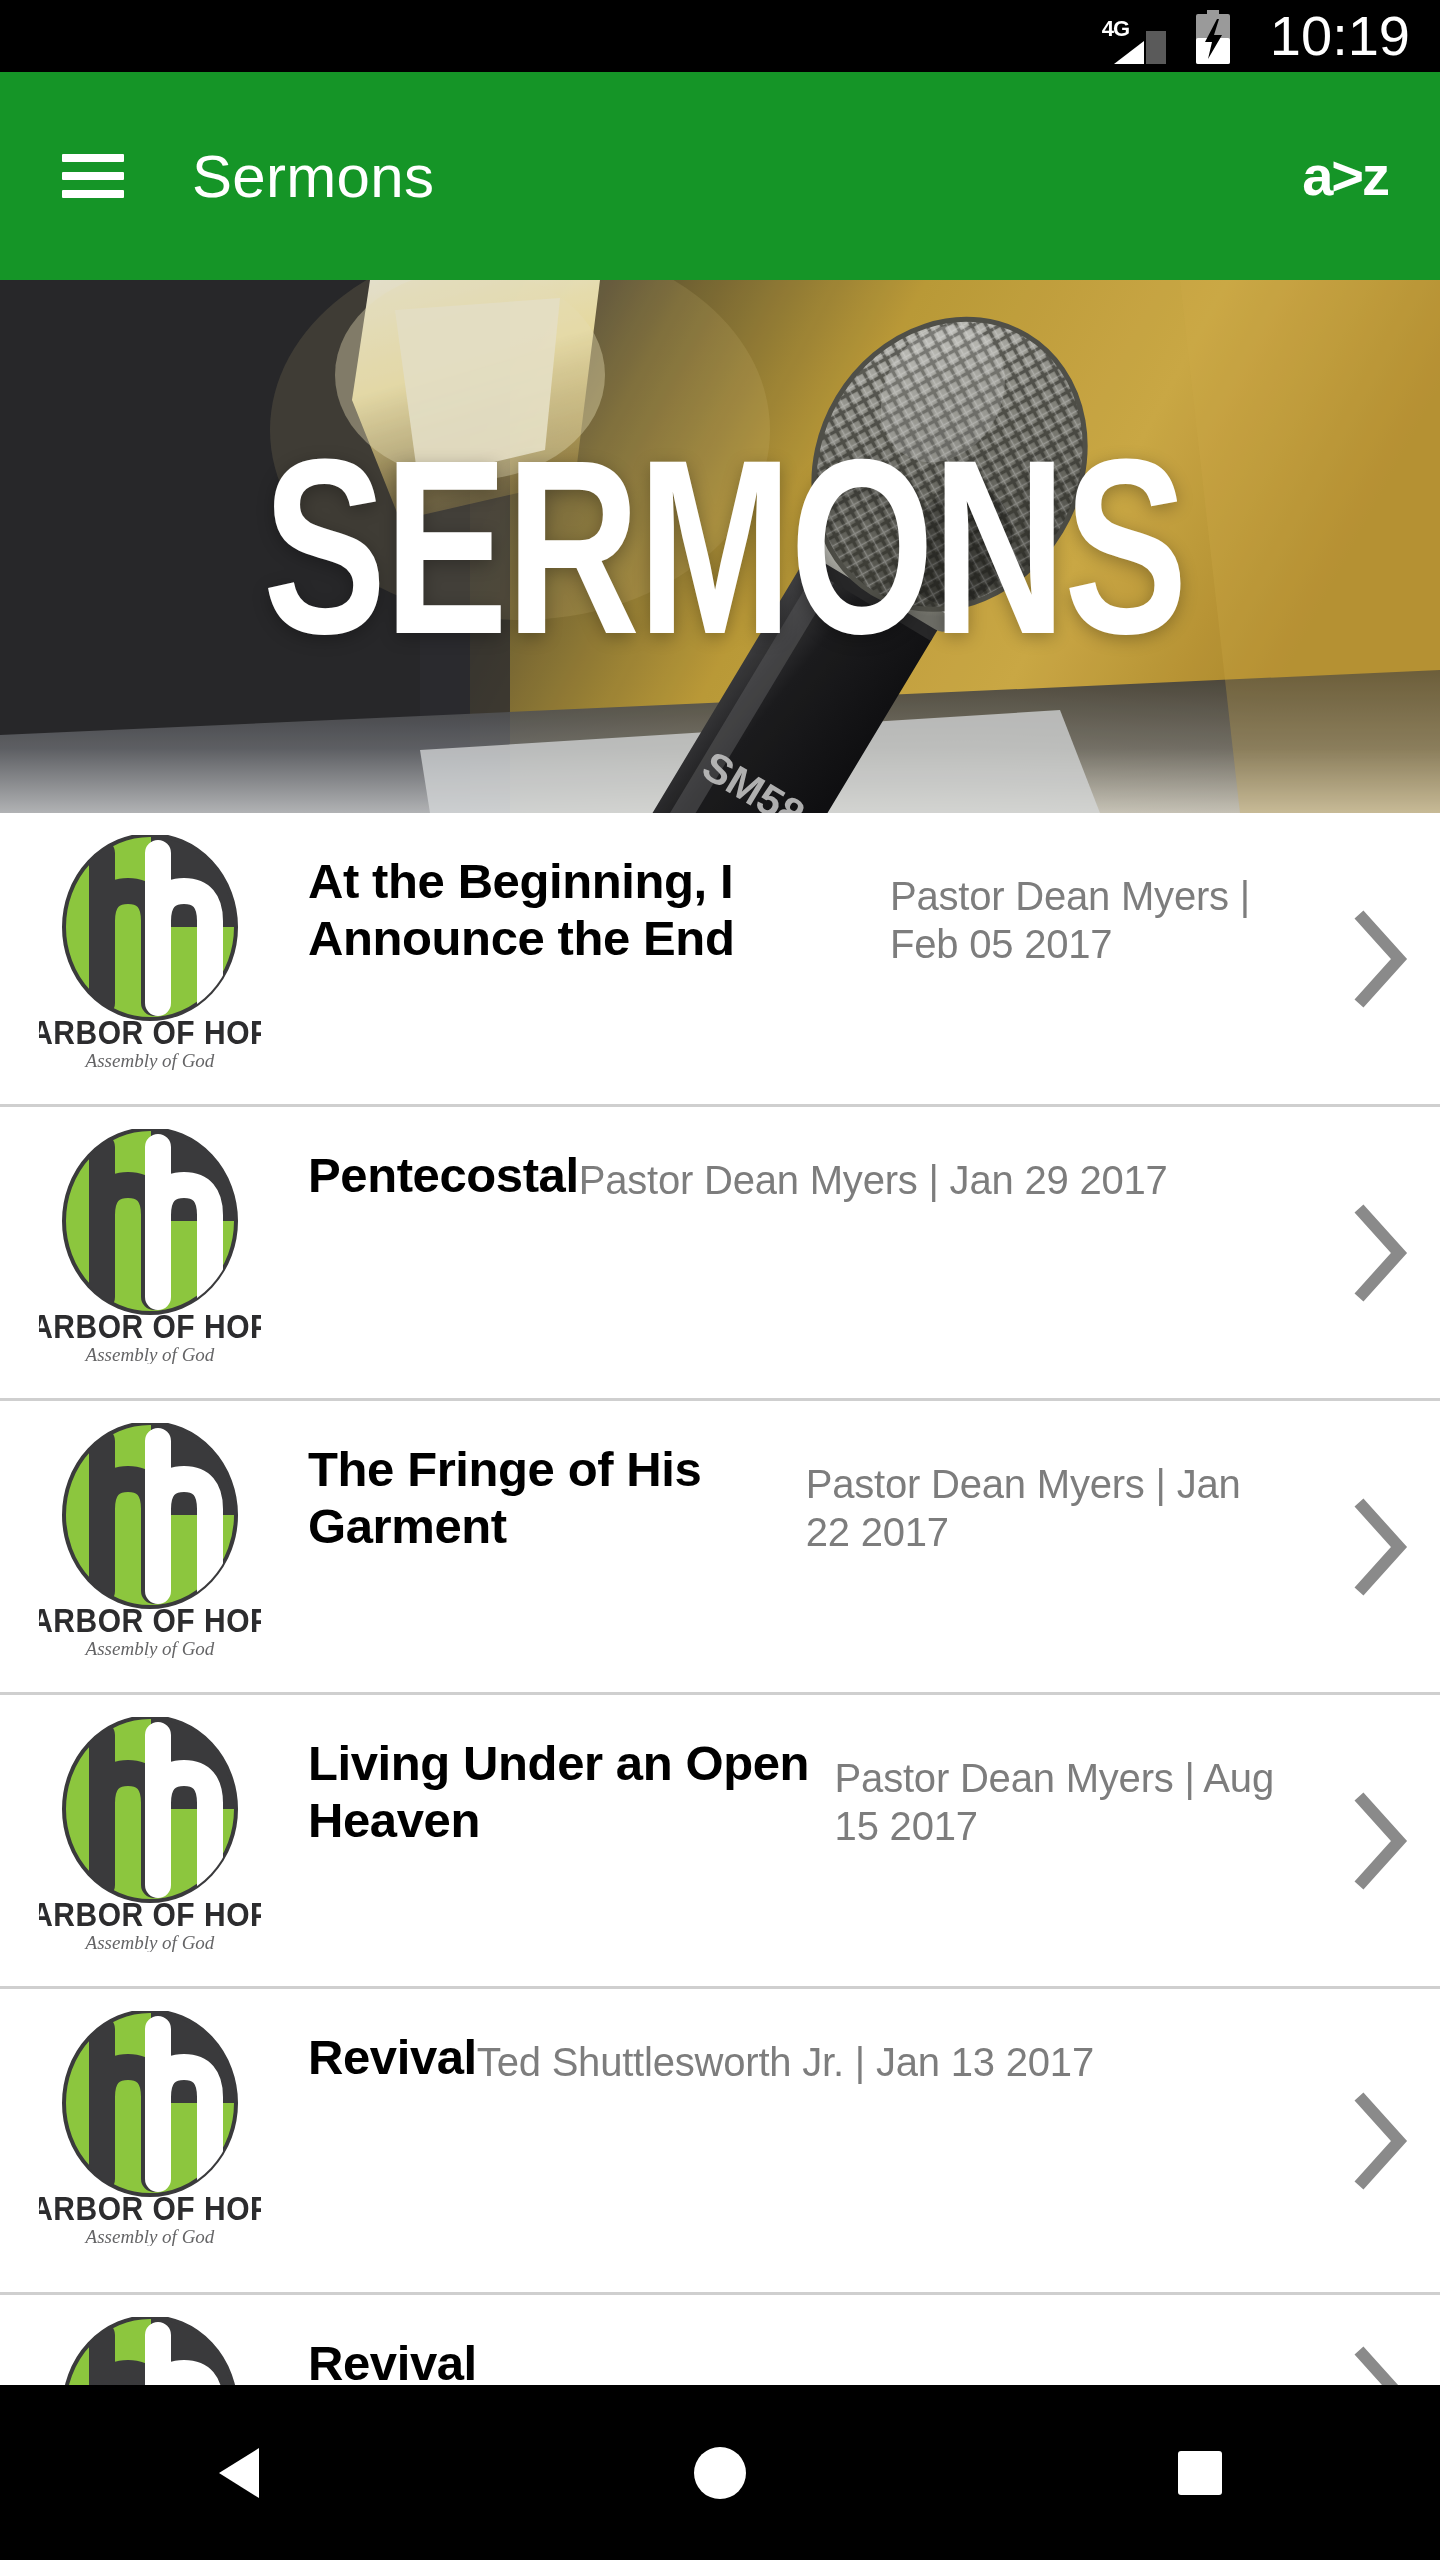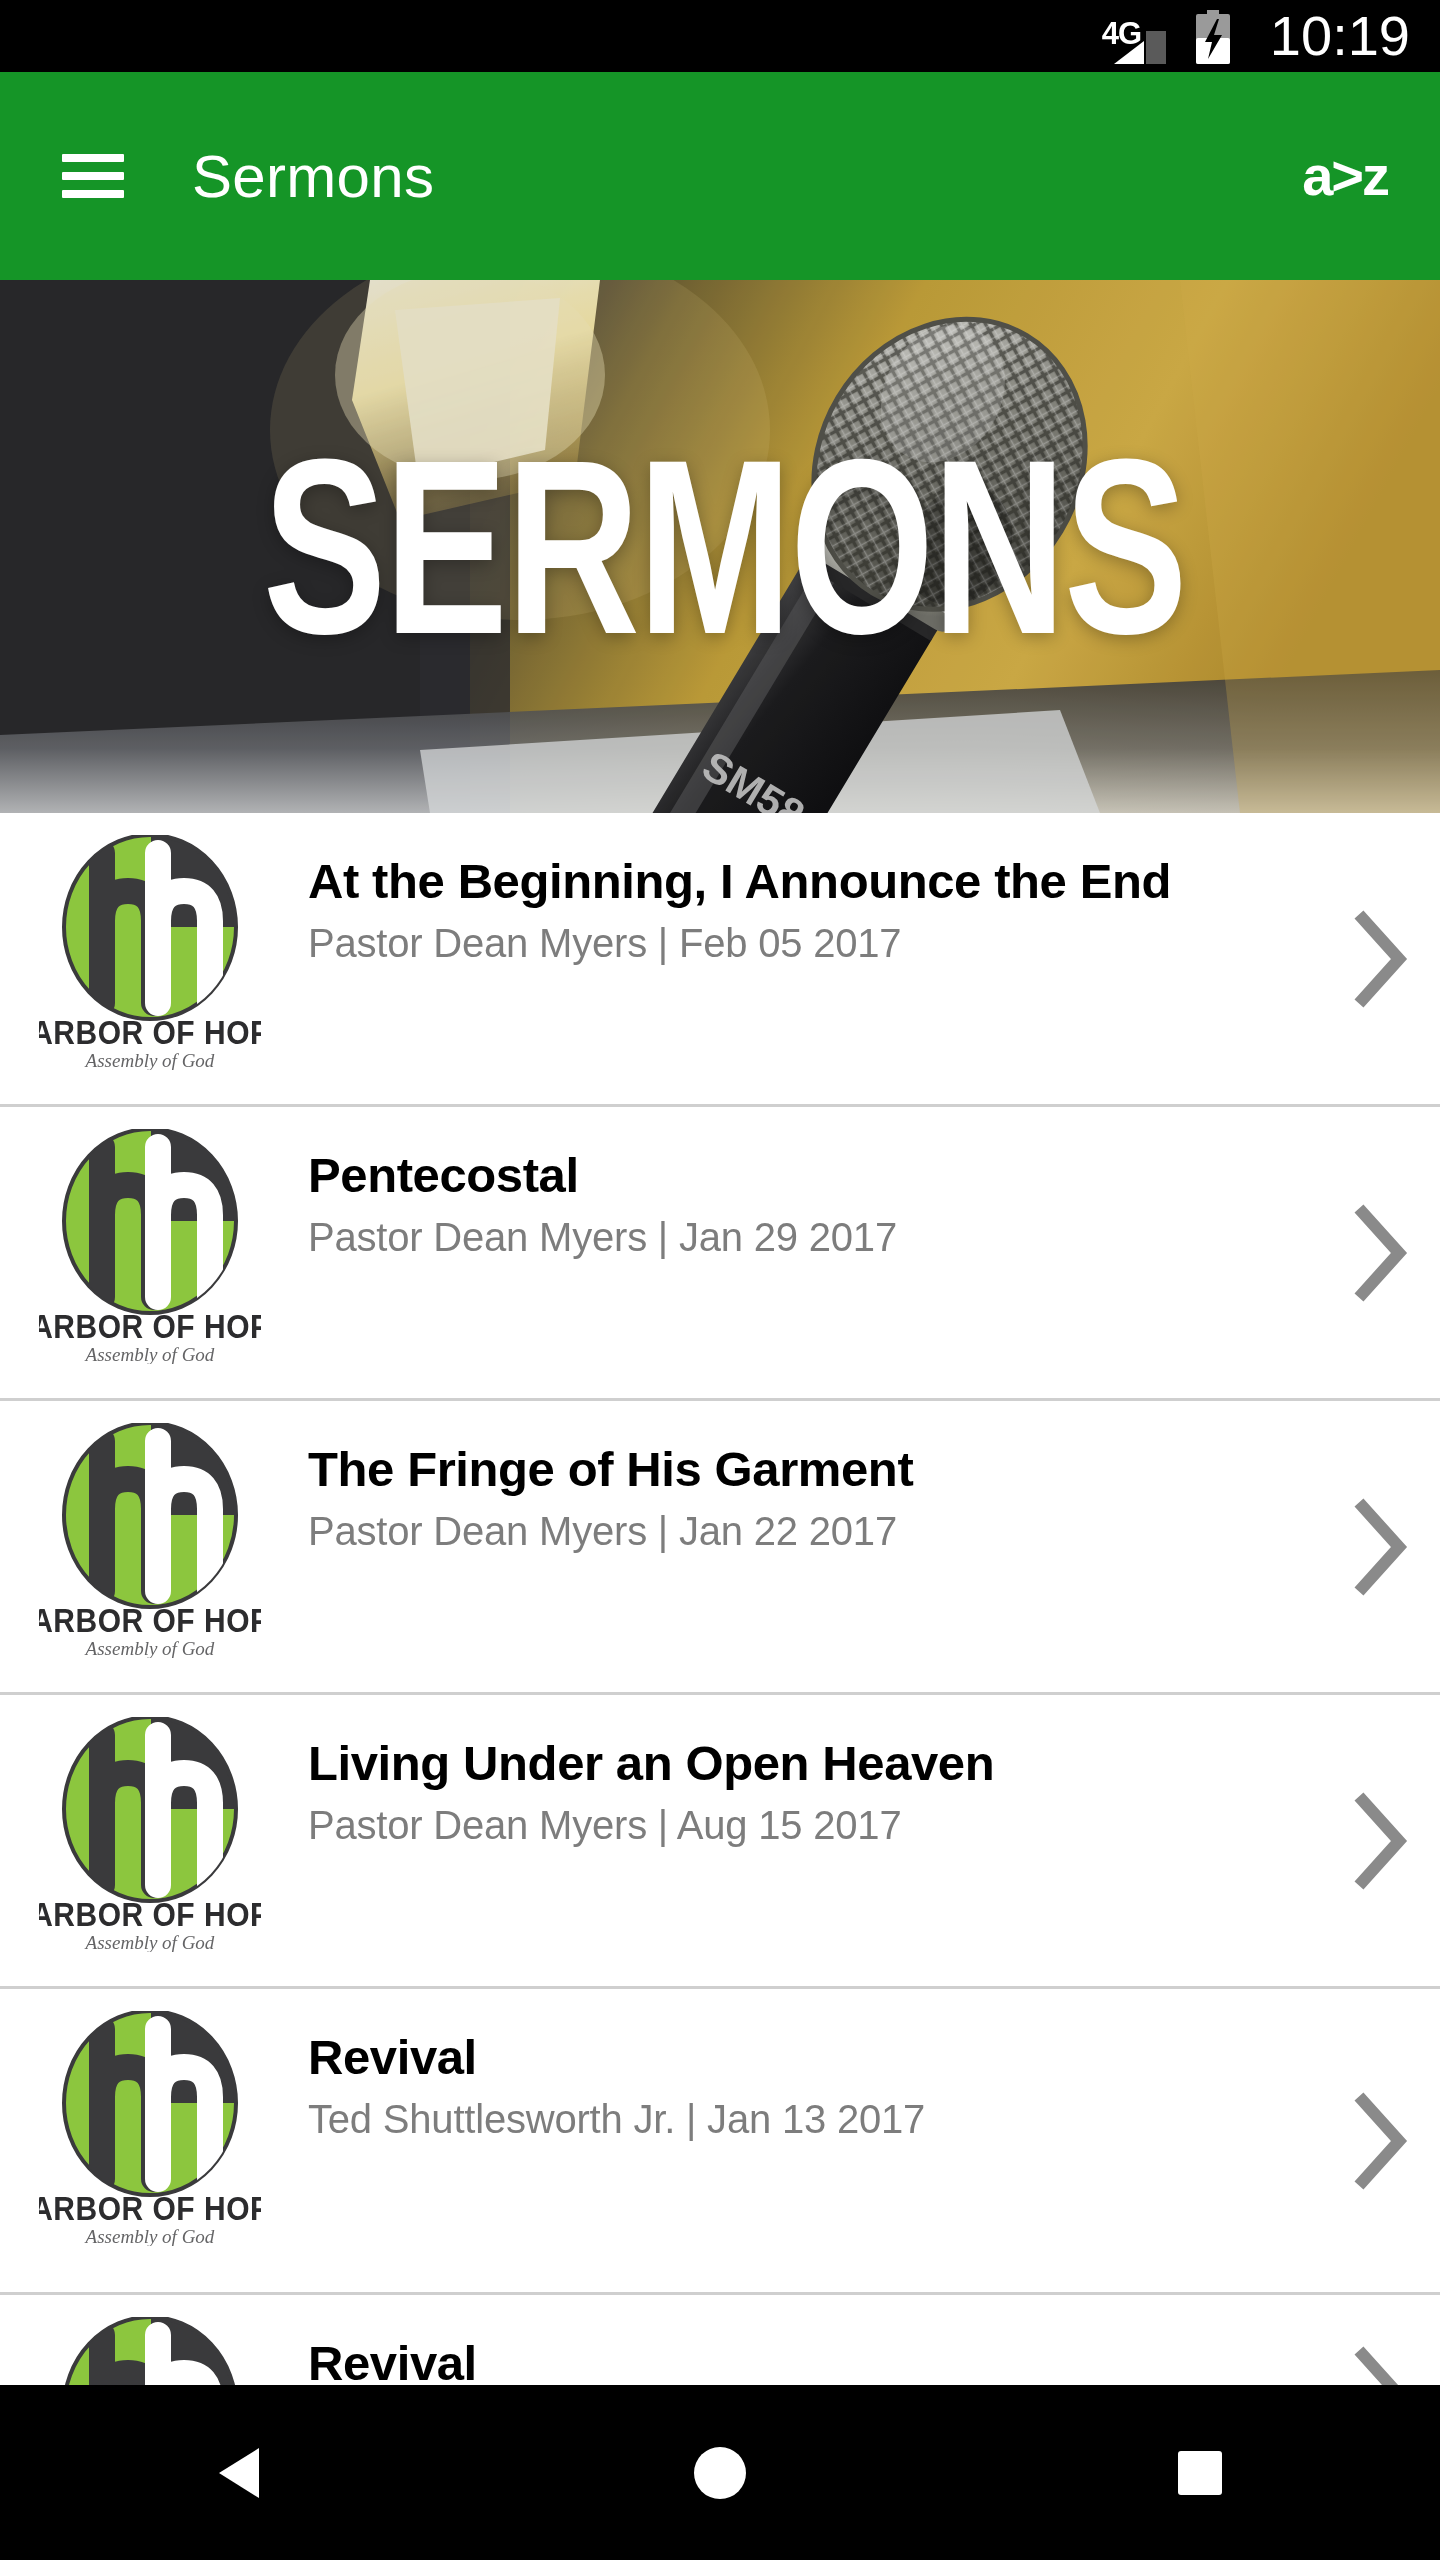--- a/index.html
+++ b/index.html
@@ -14,21 +14,21 @@
   
   .statusbar {
     position:absolute; top:0; left:0; width:1440px; height:72px;
     background:#000; display:flex; align-items:center; justify-content:flex-end;
     padding-right:30px; gap:0px;
   }
   .sb-group { display:flex; align-items:flex-end; gap:14px; }
   .sig-wrap { position:relative; width:62px; height:46px; display:flex; align-items:flex-end; }
   .sig-4g {
     position:absolute; top:-2px; left:-4px;
-    color:#fff; font-size:31px; font-weight:bold; letter-spacing:-1px;
+    color:#fff; font-size:22px; font-weight:bold; letter-spacing:-1px;
     font-family:"Liberation Sans", sans-serif;
     text-align:center;
   }
   .sig-tri { position:absolute; bottom:0; left:8px; width:52px; height:33px; }
   .batt-wrap { position:relative; width:42px; height:54px; margin-left:10px; }
   .clock {
     color:#fff; font-size:56px; font-weight:400; margin-left:22px;
     letter-spacing:0px; line-height:1; font-family:"Liberation Sans", sans-serif;
   }
 
@@ -84,21 +84,21 @@
     padding:0;
   }
   .row-thumb {
     width:300px; min-width:300px; height:100%;
     display:flex; align-items:flex-start; justify-content:center;
     padding-top:22px;
   }
   .logo { width:222px; height:235px; position:relative; display:block; }
   .row-body {
     flex:1; padding:40px 30px 30px 8px;
-    display:flex; flex-direction:column; justify-content:flex-start;
+    display:flex; flex-direction:row; justify-content:flex-start;align-items:flex-end;
   }
   .row-title {
     font-size:49px; font-weight:bold; color:#000;
     line-height:1.17; letter-spacing:-0.4px;
     font-family:"Liberation Sans", sans-serif;
   }
   .row-meta {
     font-size:40px; font-weight:400; color:#7d7d7d;
     margin-top:9px; line-height:1.2; letter-spacing:-0.2px;
     font-family:"Liberation Sans", sans-serif;

